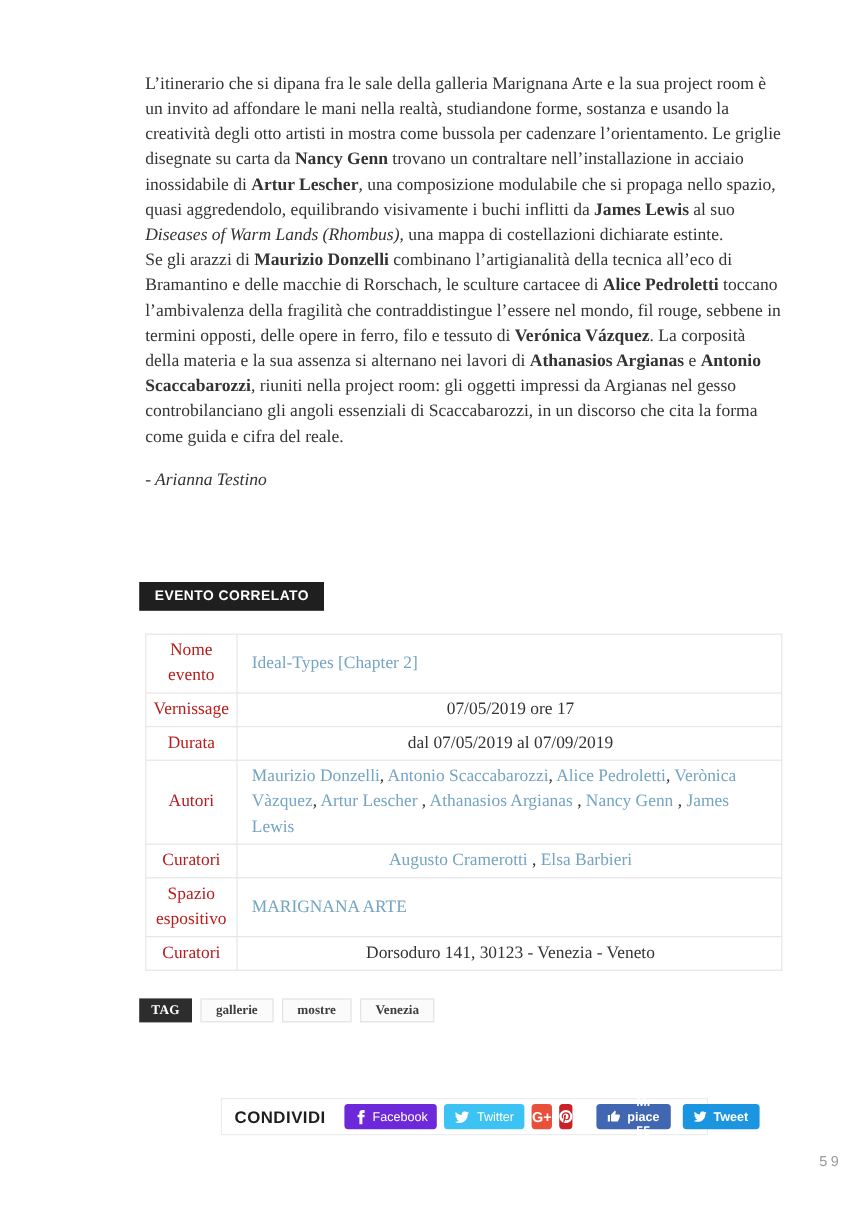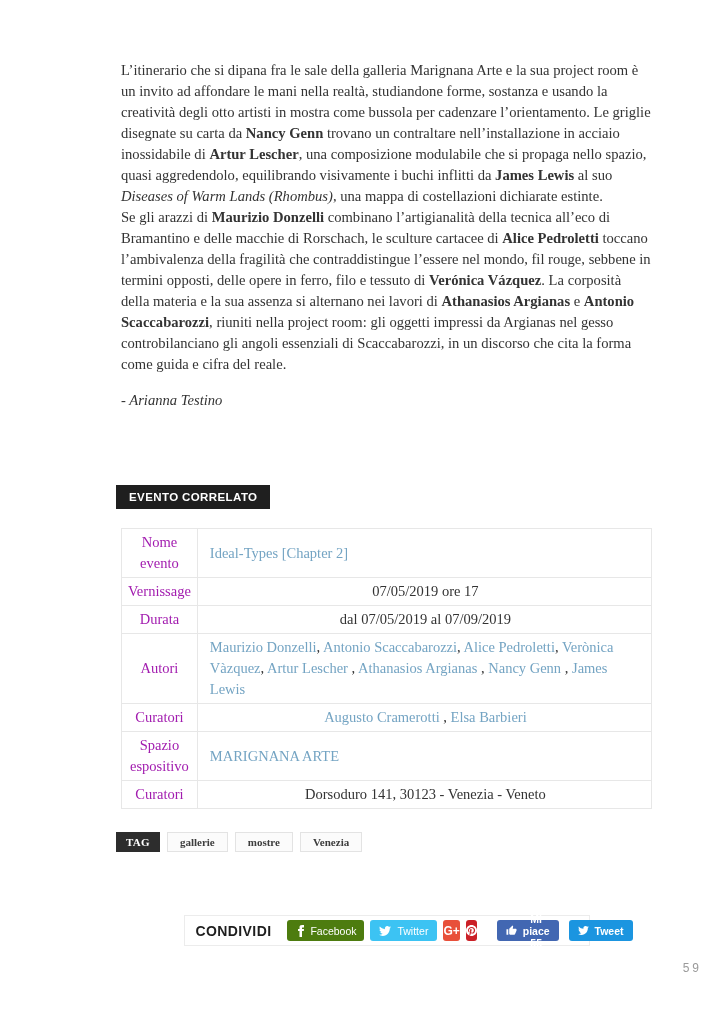--- a/index.html
+++ b/index.html
@@ -21,21 +21,21 @@
   .evento-badge {
     display:inline-block; margin-left:-5px; margin-top:74px;
     background:#1f1f1f; color:#ffffff;
     font-family:"Liberation Sans", sans-serif; font-weight:bold;
     font-size:11.5px; letter-spacing:0.4px; padding:6px 13px;
   }
 
   
   table.event { width:531px; border-collapse:collapse; margin-top:19px; }
   table.event td { border:1px solid #e7e7e7; font-size:14.5px; line-height:21px; vertical-align:middle; }
-  td.lbl { width:72px; text-align:center; padding:3px 6px; color:#a21caf; }
+  td.lbl { width:72px; text-align:center; padding:3px 6px; color:#b91c1c; }
   td.val { padding:3px 10px 3px 12px; }
   tr.tall td { height:43px; }
   tr.short td { height:27px;text-align:center; }
 
   
   .tags { margin-top:23px; margin-left:-5px; display:flex; gap:7px;
           font-family:Liberation Serif, serif; }
   .tag-badge { background:#2d2d2d; color:#fff; font-weight:bold; font-size:11px;
                padding:4px 10px; letter-spacing:0.3px; }
   .tag-chip { background:#fbfbfb; border:1px solid #e3e3e3; color:#3d3d3d;
@@ -48,21 +48,21 @@
     display:flex; align-items:center; padding:0 11px; gap:6px;
     font-family:"Liberation Sans", sans-serif;
   }
   .share-label { font-weight:bold; font-size:14px; letter-spacing:0.4px; color:#1e1e1e; margin-right:10px; }
   .sbtn {
     height:21px; border-radius:3px; color:#ffffff; border:none; cursor:pointer;
     display:inline-flex; align-items:center; justify-content:center; gap:6px;
     font-family:"Liberation Sans", sans-serif; font-size:10.5px; padding:0 9px;
   }
   .sbtn svg { display:block; }
-  .sbtn.facebook  { background:#4d7c0f; width:77px; }
+  .sbtn.facebook  { background:#6d28d9; width:77px; }
   .sbtn.twitter   { background:#3cc3f3; width:67px; }
   .sbtn.gplus     { background:#e8503a; width:27px; padding:0; font-weight:bold; font-size:12px; }
   .sbtn.pinterest { background:#cb2027; width:24px; padding:0; }
   .sbtn.fblike    { background:#4267b2; font-weight:bold; margin-left:14px; }
   .sbtn.tweet     { background:#1b95e0; font-weight:bold; margin-left:4px; }
 
   
   .page-number {
     position:absolute; top:961px; right:42px;
     font-family:"Liberation Sans", sans-serif; font-size:12px; color:#9a9a9a;

